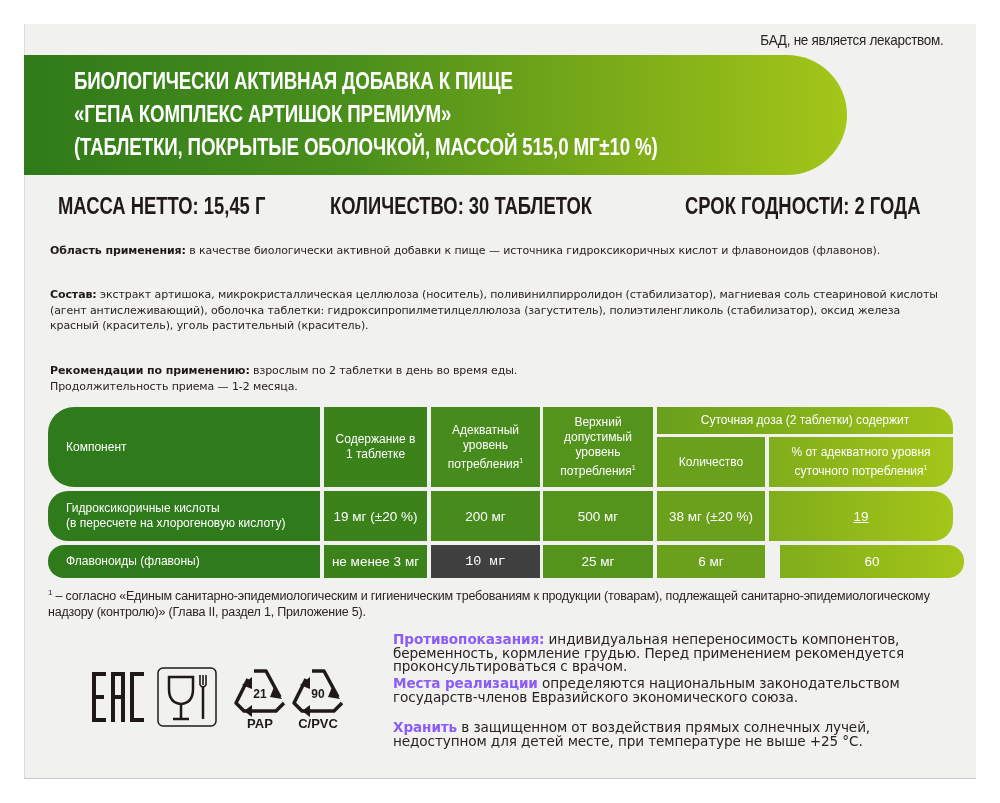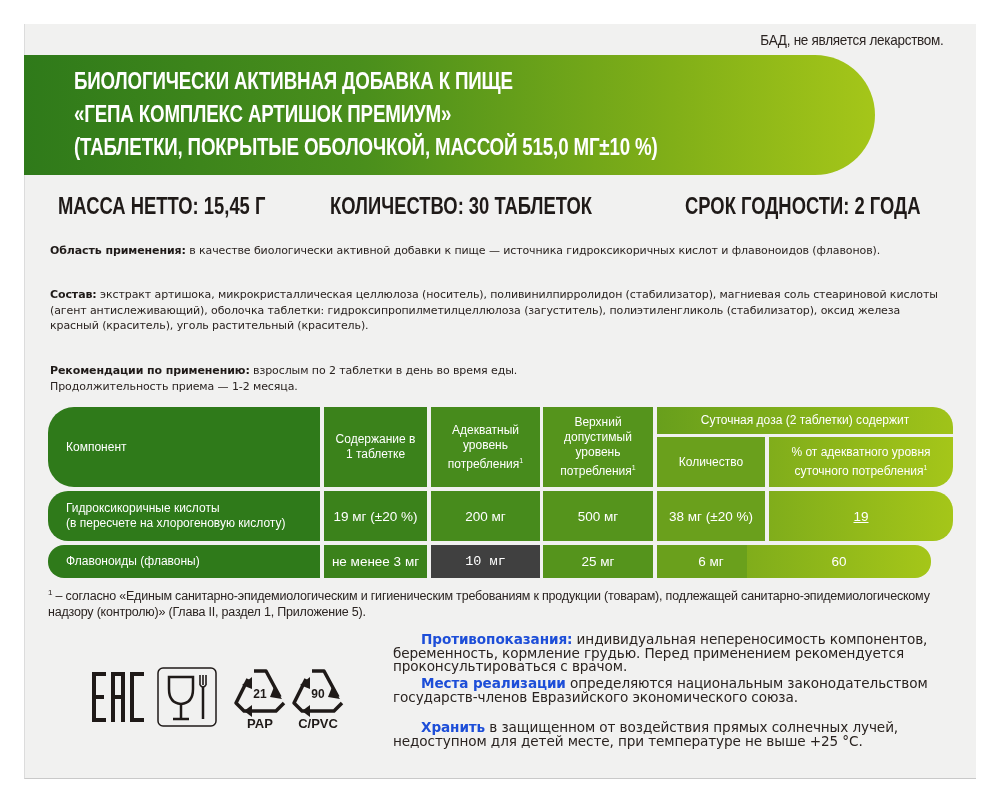--- a/index.html
+++ b/index.html
@@ -12,21 +12,20 @@
     background: #f1f1f0; border-bottom: 1px solid #c9c9c9; border-left: 1px solid #dcdcdc;
   }
   .disclaimer {
     position: absolute; right: 56px; top: 31px; font-family: "Liberation Sans", sans-serif;
     font-size: 15px; color: #2b2422; letter-spacing: -0.3px; transform: scaleX(0.9); transform-origin: right;
   }
   .banner {
     position: absolute; left: 24px; top: 55px; width: 823px; height: 120px;
     background: linear-gradient(90deg, #2f7a1a 0%, #4a8f1c 40%, #7fae18 75%, #a5c619 100%);
     border-radius: 0 80px 80px 0;
-    padding-left: 28px;
   }
   .banner-line {
     position: absolute; left: 50px; color: #ffffff; font-family: "Liberation Sans", sans-serif;
     font-weight: bold; font-size: 24px; white-space: nowrap; transform: scaleX(0.78); transform-origin: left;
     letter-spacing: -0.2px;
   }
   .stat {
     position: absolute; top: 193px; font-family: "Liberation Sans", sans-serif; font-weight: bold;
     font-size: 23px; color: #1f1a18; white-space: nowrap; transform: scaleX(0.8); transform-origin: left;
   }
@@ -45,21 +44,21 @@
   .cell sup { font-size: 7px; }
   .footnote {
     position: absolute; left: 48px; top: 585px; width: 900px; font-family: "Liberation Sans", sans-serif;
     font-size: 12.5px; line-height: 16px; color: #2a2320; letter-spacing: -0.2px;
   }
   .footnote sup { font-size: 8px; }
   .info {
     position: absolute; left: 393px; width: 560px; font-size: 13.6px; line-height: 13.5px; color: #2a2320;
     letter-spacing: -0.1px;
   }
-  .info b { color: #1d4ed8; margin-left: 28px; }
+  .info b { color: #8b5cf6; }
   .icon { position: absolute; }
 </style>
 </head>
 <body>
 
 <div class="box"></div>
 
 <div class="disclaimer">БАД, не является лекарством.</div>
 
 <div class="banner">
@@ -136,21 +135,21 @@
   </div>
   <div class="cell val" style="left:431px; top:545px; width:109px; height:33px; background:#404040;font-family:Liberation Mono, monospace;">
     <span>10 мг</span>
   </div>
   <div class="cell val" style="left:543px; top:545px; width:110px; height:33px; background:#55941c;">
     <span>25 мг</span>
   </div>
   <div class="cell val" style="left:657px; top:545px; width:108px; height:33px; background:#6aa01c;">
     <span>6 мг</span>
   </div>
-  <div class="cell val" style="left:747px; top:545px; width:184px; height:33px; background:linear-gradient(90deg,#80ad1b,#a5c619); border-radius:0 16px 16px 0;">
+  <div class="cell val" style="left:780px; top:545px; width:184px; height:33px; background:linear-gradient(90deg,#80ad1b,#a5c619); border-radius:0 16px 16px 0;">
     <span>60</span>
   </div>
 </div>
 
 <div class="footnote">
   <sup>1</sup><span> – согласно «Единым санитарно-эпидемиологическим и гигиеническим требованиям к продукции (товарам), подлежащей санитарно-эпидемиологическому надзору (контролю)» (Глава II, раздел 1, Приложение 5).</span>
 </div>
 
 <div class="info" style="top:633px;">
   <b>Противопоказания:</b><span> индивидуальная непереносимость компонентов, беременность, кормление грудью. Перед применением рекомендуется проконсультироваться с врачом.</span>

